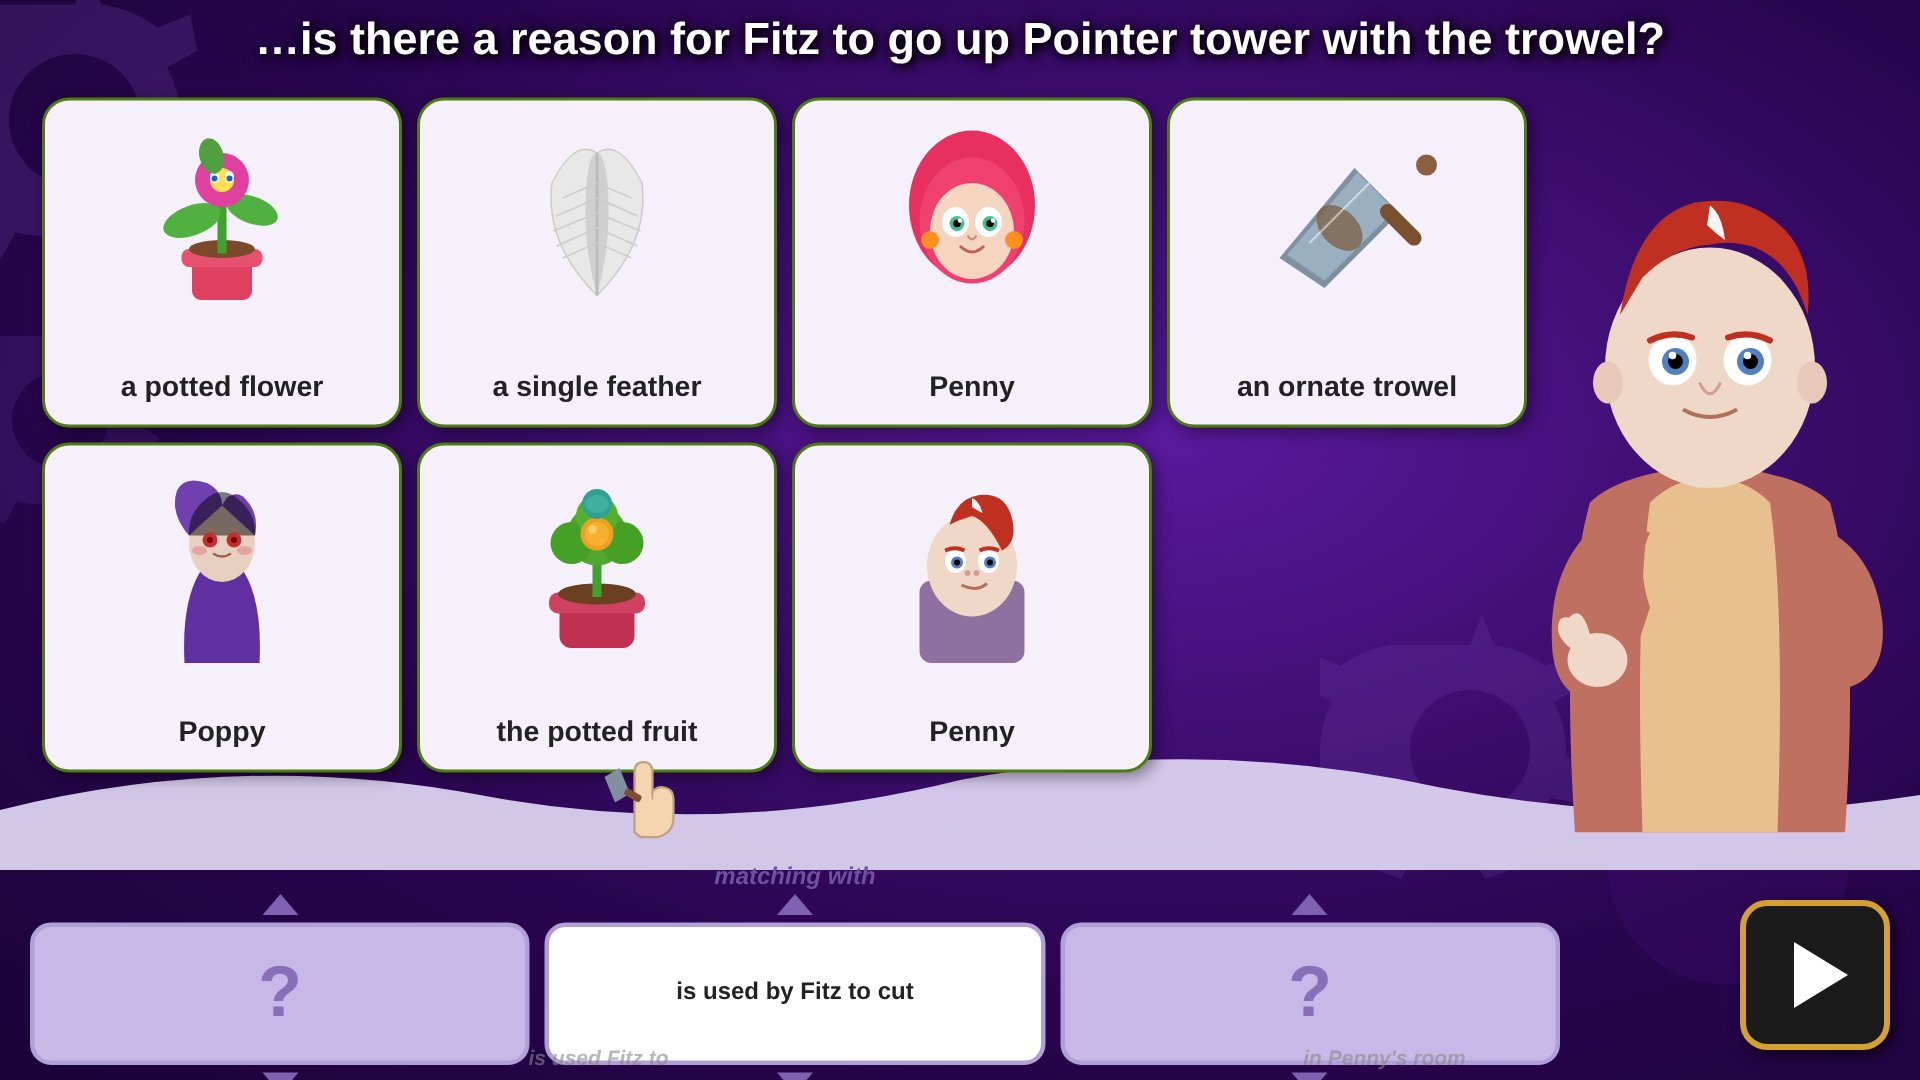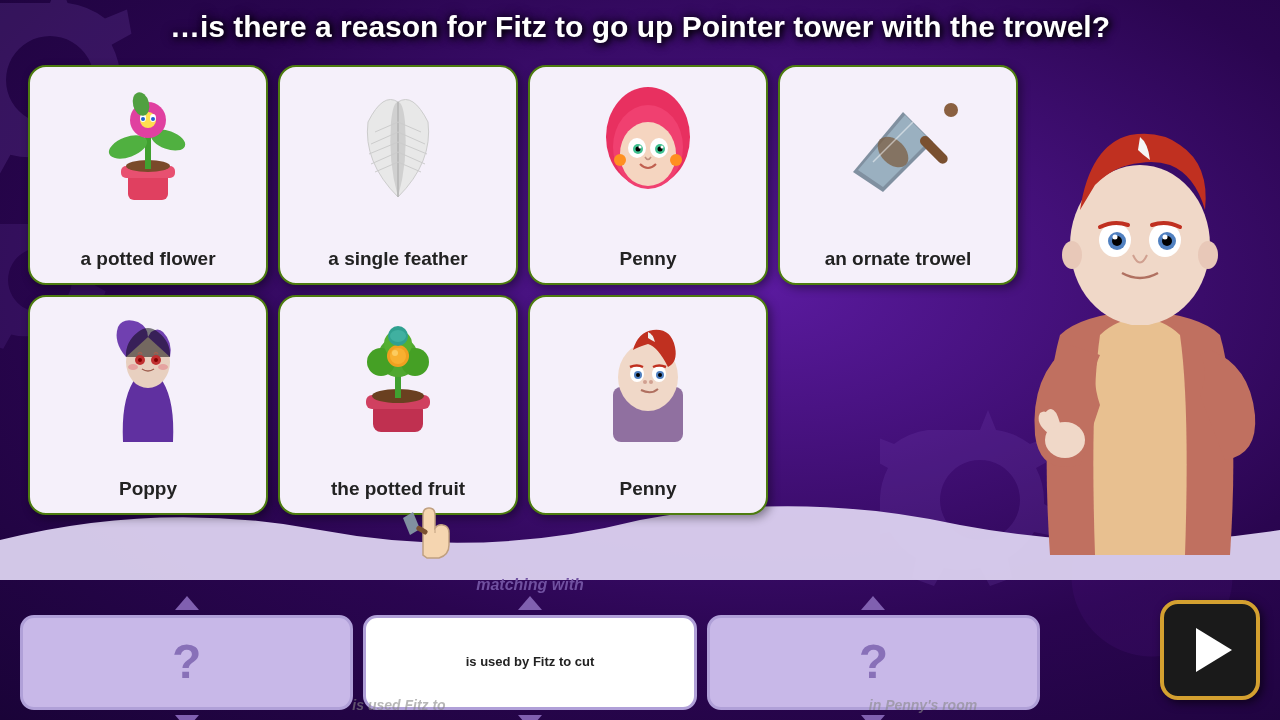--- a/index.html
+++ b/index.html
@@ -137,21 +137,21 @@
       z-index: 20;
     }
 
     .answer-slot {
       flex: 1;
       height: 95px;
       border-radius: 14px;
       display: flex;
       align-items: center;
       justify-content: center;
-      font-size: 13px;
+      font-size: 16px;
       font-weight: bold;
       text-align: center;
       line-height: 1.3;
       position: relative;
     }
 
     .answer-slot.empty {
       background: #c8b8e8;
       border: 3px solid #b0a0d8;
       color: #8870b8;

